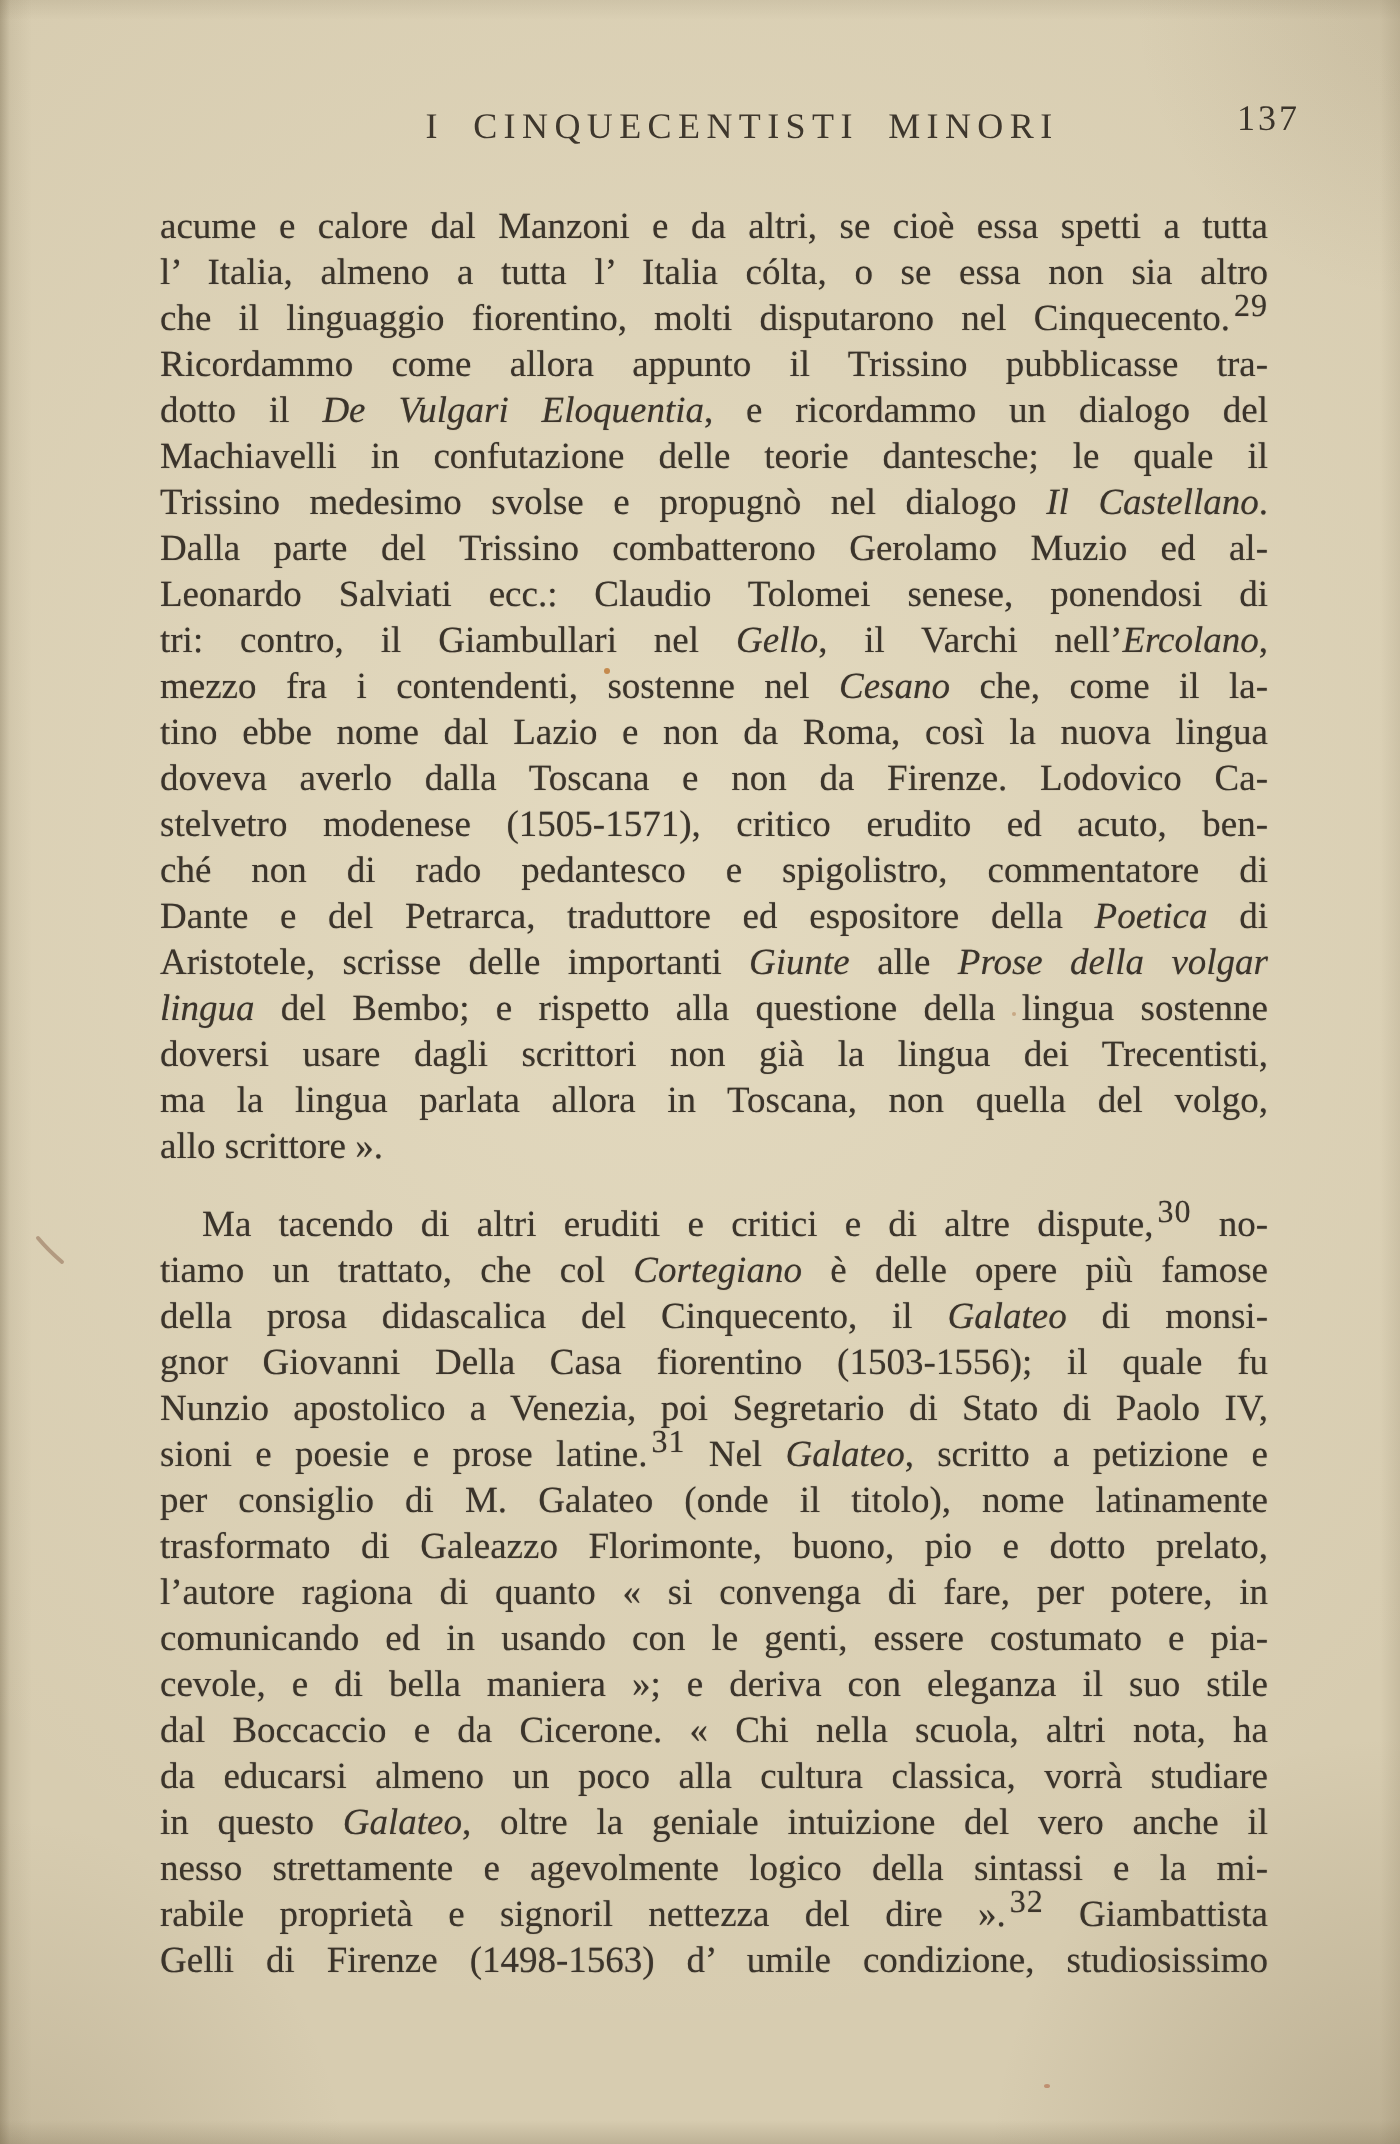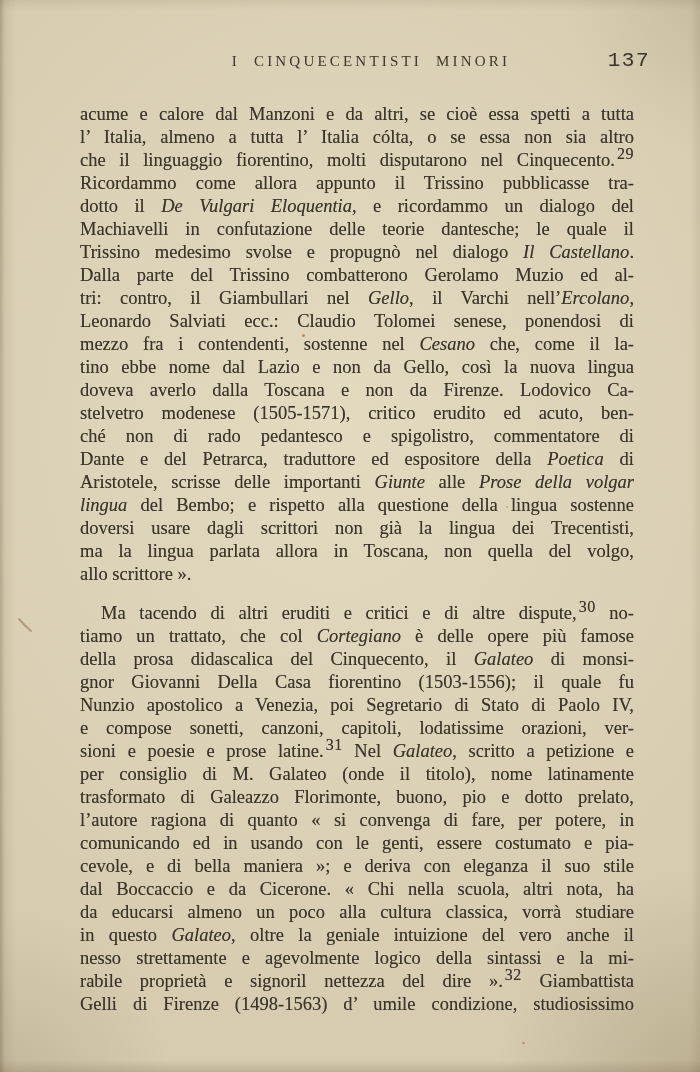--- a/index.html
+++ b/index.html
@@ -16,24 +16,24 @@
       radial-gradient(30% 20% at 102% 0%, rgba(118,101,70,0.16) 0%, rgba(118,101,70,0) 70%),
       linear-gradient(90deg, rgba(100,86,58,0.38) 0px, rgba(100,86,58,0.10) 5px, rgba(100,86,58,0) 16px),
       linear-gradient(270deg, rgba(100,86,58,0.14) 0px, rgba(100,86,58,0) 10px),
       linear-gradient(0deg, rgba(100,86,58,0.22) 0px, rgba(100,86,58,0) 12px),
       linear-gradient(180deg, rgba(100,86,58,0.12) 0px, rgba(100,86,58,0) 10px),
       #d7ccb0;
   }
   .running-header { position:absolute; top:51px; left:64px; width:586px; height:20px; }
   .header-title {
     position:absolute; left:calc(50% + 14px); transform:translateX(-50%);
-    top:2px; font-size:15px; letter-spacing:3.2px; word-spacing:7px;
+    top:2px; font-size:18px; letter-spacing:3.2px; word-spacing:7px;
     white-space:nowrap; color:#3e372d;
   }
-  .page-number { position:absolute; right:0; top:-2px; font-size:21px; letter-spacing:1.5px; color:#3b342b;font-family:Liberation Mono, monospace; }
+  .page-number { position:absolute; right:0; top:-2px; font-size:18px; letter-spacing:1.5px; color:#3b342b; }
   .text-block { position:absolute; left:64px; top:87px; width:586px; }
   .para { margin:16px; }
   .line {
     height:23px; line-height:23px; font-size:18.5px;
     text-align:justify; text-align-last:justify;
     color:#3b342b;
     text-shadow:0 0 0.5px rgba(59,52,43,0.55);
   }
   .line.flush { text-align-last:left; }
   .line.indent { text-indent:21px; }
@@ -58,41 +58,40 @@
   <div class="text-block">
       <div class="para">
         <div class="line">acume e calore dal Manzoni e da altri, se cioè essa spetti a tutta</div>
         <div class="line">l’ Italia, almeno a tutta l’ Italia cólta, o se essa non sia altro</div>
         <div class="line">che il linguaggio fiorentino, molti disputarono nel Cinquecento.<span class="sup">29</span></div>
         <div class="line">Ricordammo come allora appunto il Trissino pubblicasse tra-</div>
         <div class="line">dotto il <span class="it">De Vulgari Eloquentia</span>, e ricordammo un dialogo del</div>
         <div class="line">Machiavelli in confutazione delle teorie dantesche; le quale il</div>
         <div class="line">Trissino medesimo svolse e propugnò nel dialogo <span class="it">Il Castellano</span>.</div>
         <div class="line">Dalla parte del Trissino combatterono Gerolamo Muzio ed al-</div>
+        <div class="line">Leonardo Salviati ecc.: Claudio Tolomei senese, ponendosi di</div>
         <div class="line">tri: contro, il Giambullari nel <span class="it">Gello</span>, il Varchi nell’<span class="it">Ercolano</span>,</div>
-        <div class="line">Leonardo Salviati ecc.: Claudio Tolomei senese, ponendosi di</div>
         <div class="line">mezzo fra i contendenti, sostenne nel <span class="it">Cesano</span> che, come il la-</div>
-        <div class="line">tino ebbe nome dal Lazio e non da Gello, così la nuova lingua</div>
+        <div class="line">tino ebbe nome dal Lazio e non da Roma, così la nuova lingua</div>
         <div class="line">doveva averlo dalla Toscana e non da Firenze. Lodovico Ca-</div>
         <div class="line">stelvetro modenese (1505-1571), critico erudito ed acuto, ben-</div>
         <div class="line">ché non di rado pedantesco e spigolistro, commentatore di</div>
         <div class="line">Dante e del Petrarca, traduttore ed espositore della <span class="it">Poetica</span> di</div>
         <div class="line">Aristotele, scrisse delle importanti <span class="it">Giunte</span> alle <span class="it">Prose della volgar</span></div>
         <div class="line"><span class="it">lingua</span> del Bembo; e rispetto alla questione della lingua sostenne</div>
         <div class="line">doversi usare dagli scrittori non già la lingua dei Trecentisti,</div>
         <div class="line">ma la lingua parlata allora in Toscana, non quella del volgo,</div>
         <div class="line flush">allo scrittore ».</div>
       </div>
       <div class="para">
         <div class="line indent">Ma tacendo di altri eruditi e critici e di altre dispute,<span class="sup">30</span> no-</div>
         <div class="line">tiamo un trattato, che col <span class="it">Cortegiano</span> è delle opere più famose</div>
         <div class="line">della prosa didascalica del Cinquecento, il <span class="it">Galateo</span> di monsi-</div>
         <div class="line">gnor Giovanni Della Casa fiorentino (1503-1556); il quale fu</div>
         <div class="line">Nunzio apostolico a Venezia, poi Segretario di Stato di Paolo IV,</div>
-        <div class="line">e compose sonetti, canzoni, capitoli, lodatissime orazioni, ver-</div>
         <div class="line">sioni e poesie e prose latine.<span class="sup">31</span> Nel <span class="it">Galateo</span>, scritto a petizione e</div>
         <div class="line">per consiglio di M. Galateo (onde il titolo), nome latinamente</div>
         <div class="line">trasformato di Galeazzo Florimonte, buono, pio e dotto prelato,</div>
         <div class="line">l’autore ragiona di quanto « si convenga di fare, per potere, in</div>
         <div class="line">comunicando ed in usando con le genti, essere costumato e pia-</div>
         <div class="line">cevole, e di bella maniera »; e deriva con eleganza il suo stile</div>
         <div class="line">dal Boccaccio e da Cicerone. « Chi nella scuola, altri nota, ha</div>
         <div class="line">da educarsi almeno un poco alla cultura classica, vorrà studiare</div>
         <div class="line">in questo <span class="it">Galateo</span>, oltre la geniale intuizione del vero anche il</div>
         <div class="line">nesso strettamente e agevolmente logico della sintassi e la mi-</div>

